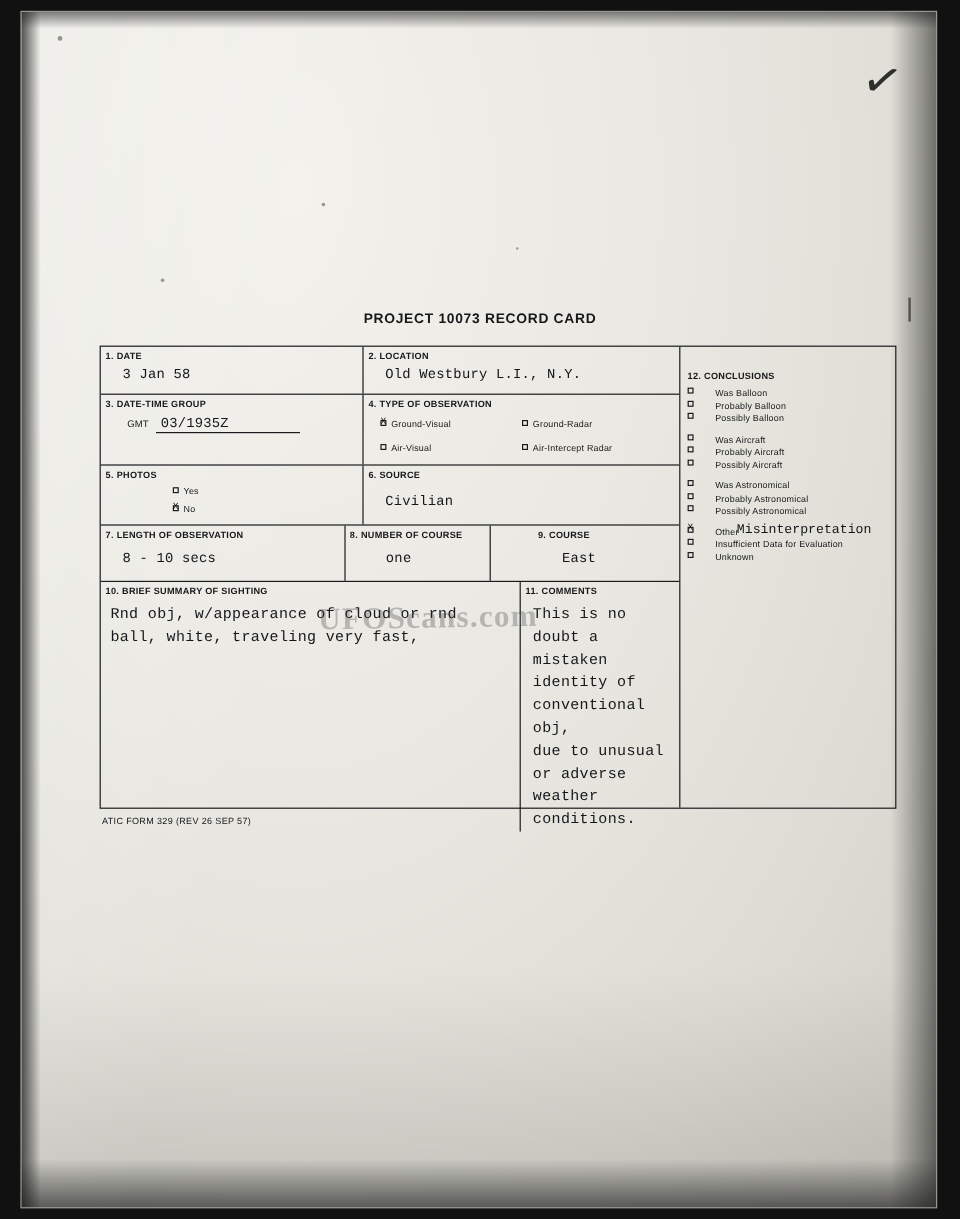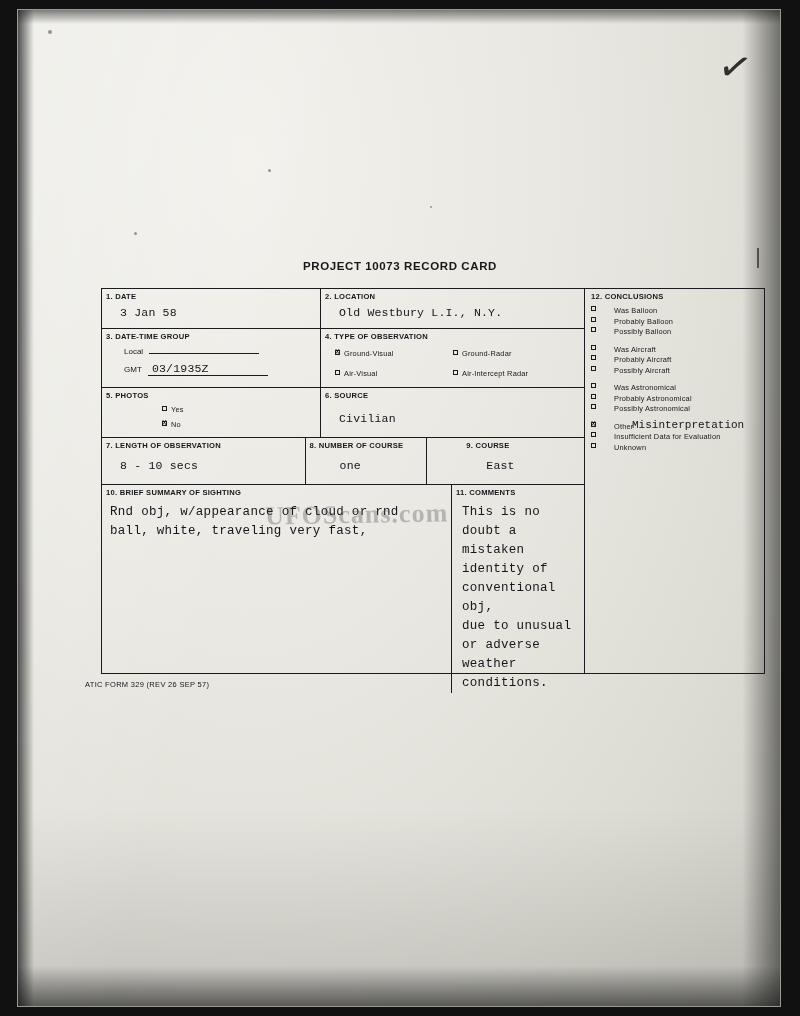--- a/index.html
+++ b/index.html
@@ -35,21 +35,21 @@
   .tick-right{position:absolute;left:757px;top:248px;width:2px;height:20px;background:#2a2a2a;opacity:.7;}
   .speck{position:absolute;background:#4a4a46;opacity:.55;border-radius:50%;}
 
   
   .form-title{
     position:absolute;left:0;right:0;top:260px;text-align:center;
     font-size:11.5px;font-weight:bold;letter-spacing:.6px;color:#17171a;
     font-family:"Liberation Sans",sans-serif;
   }
   .card{
-    position:absolute;left:101px;top:288px;width:662px;height:384px;
+    position:absolute;left:83px;top:288px;width:662px;height:384px;
     border:1.6px solid #1b1b1e;background:transparent;
   }
   .card *{box-sizing:border-box;}
   .row{display:flex;}
   .lbl{
     font-size:7.6px;font-weight:bold;letter-spacing:.25px;color:#17171a;
     padding:3px 0 0 4px;font-family:"Liberation Sans",sans-serif;white-space:nowrap;
   }
   .typed{
     font-family:"Liberation Mono","DejaVu Sans Mono",monospace;
@@ -124,24 +124,20 @@
               <div class="lbl"><span>2.</span>
                 <span>LOCATION</span></div>
               <div class="typed" style="padding:5px 0 0 18px;">Old Westbury L.I., N.Y.</div>
             </div>
           </div>
 
           <div class="row" style="height:60px;border-bottom:1.4px solid #1b1b1e;">
             <div class="leftcol" style="border-bottom:none;">
               <div class="lbl"><span>3.</span>
                 <span>DATE-TIME GROUP</span></div>
-              <div style="padding:5px 0 0 22px;font-size:8px;color:#17171a;">
-                <span>Local</span>
-                <span class="underline" style="width:110px;height:8px;margin-left:4px;"></span>
-              </div>
               <div style="padding:6px 0 0 22px;font-size:8px;color:#17171a;">
                 <span>GMT</span>
                 <span class="underline typed" style="width:120px;height:14px;margin-left:4px;padding-left:4px;font-size:11.5px;line-height:13px;">03/1935Z</span>
               </div>
             </div>
             <div class="midcol" style="border-bottom:none;border-right:none;">
               <div class="lbl"><span>4.</span>
                 <span>TYPE OF OBSERVATION</span></div>
               <div style="display:flex;padding:8px 0 0 14px;">
                 <div style="width:118px;">
@@ -216,21 +212,21 @@
             <div class="hand" style="padding:6px 0 0 10px;">
               <div>This is no doubt a mistaken</div>
               <div>identity of conventional obj,</div>
               <div>due to unusual or adverse weather</div>
               <div>conditions.</div>
             </div>
           </div>
         </div>
       </div>
 
-      <div style="width:179px;position:relative;">
+      <div style="width:179px;position:relative;margin-top:17px;">
         <div style="height:196px;border-bottom:none;">
           <div class="lbl" style="padding-left:6px;">
             <span>12.</span>
             <span>CONCLUSIONS</span>
           </div>
 
           <div class="concl-group" style="margin-top:5px;">
             <div class="concl-row opt">
               <span class="box"></span>
                 <span>Was Balloon</span>

